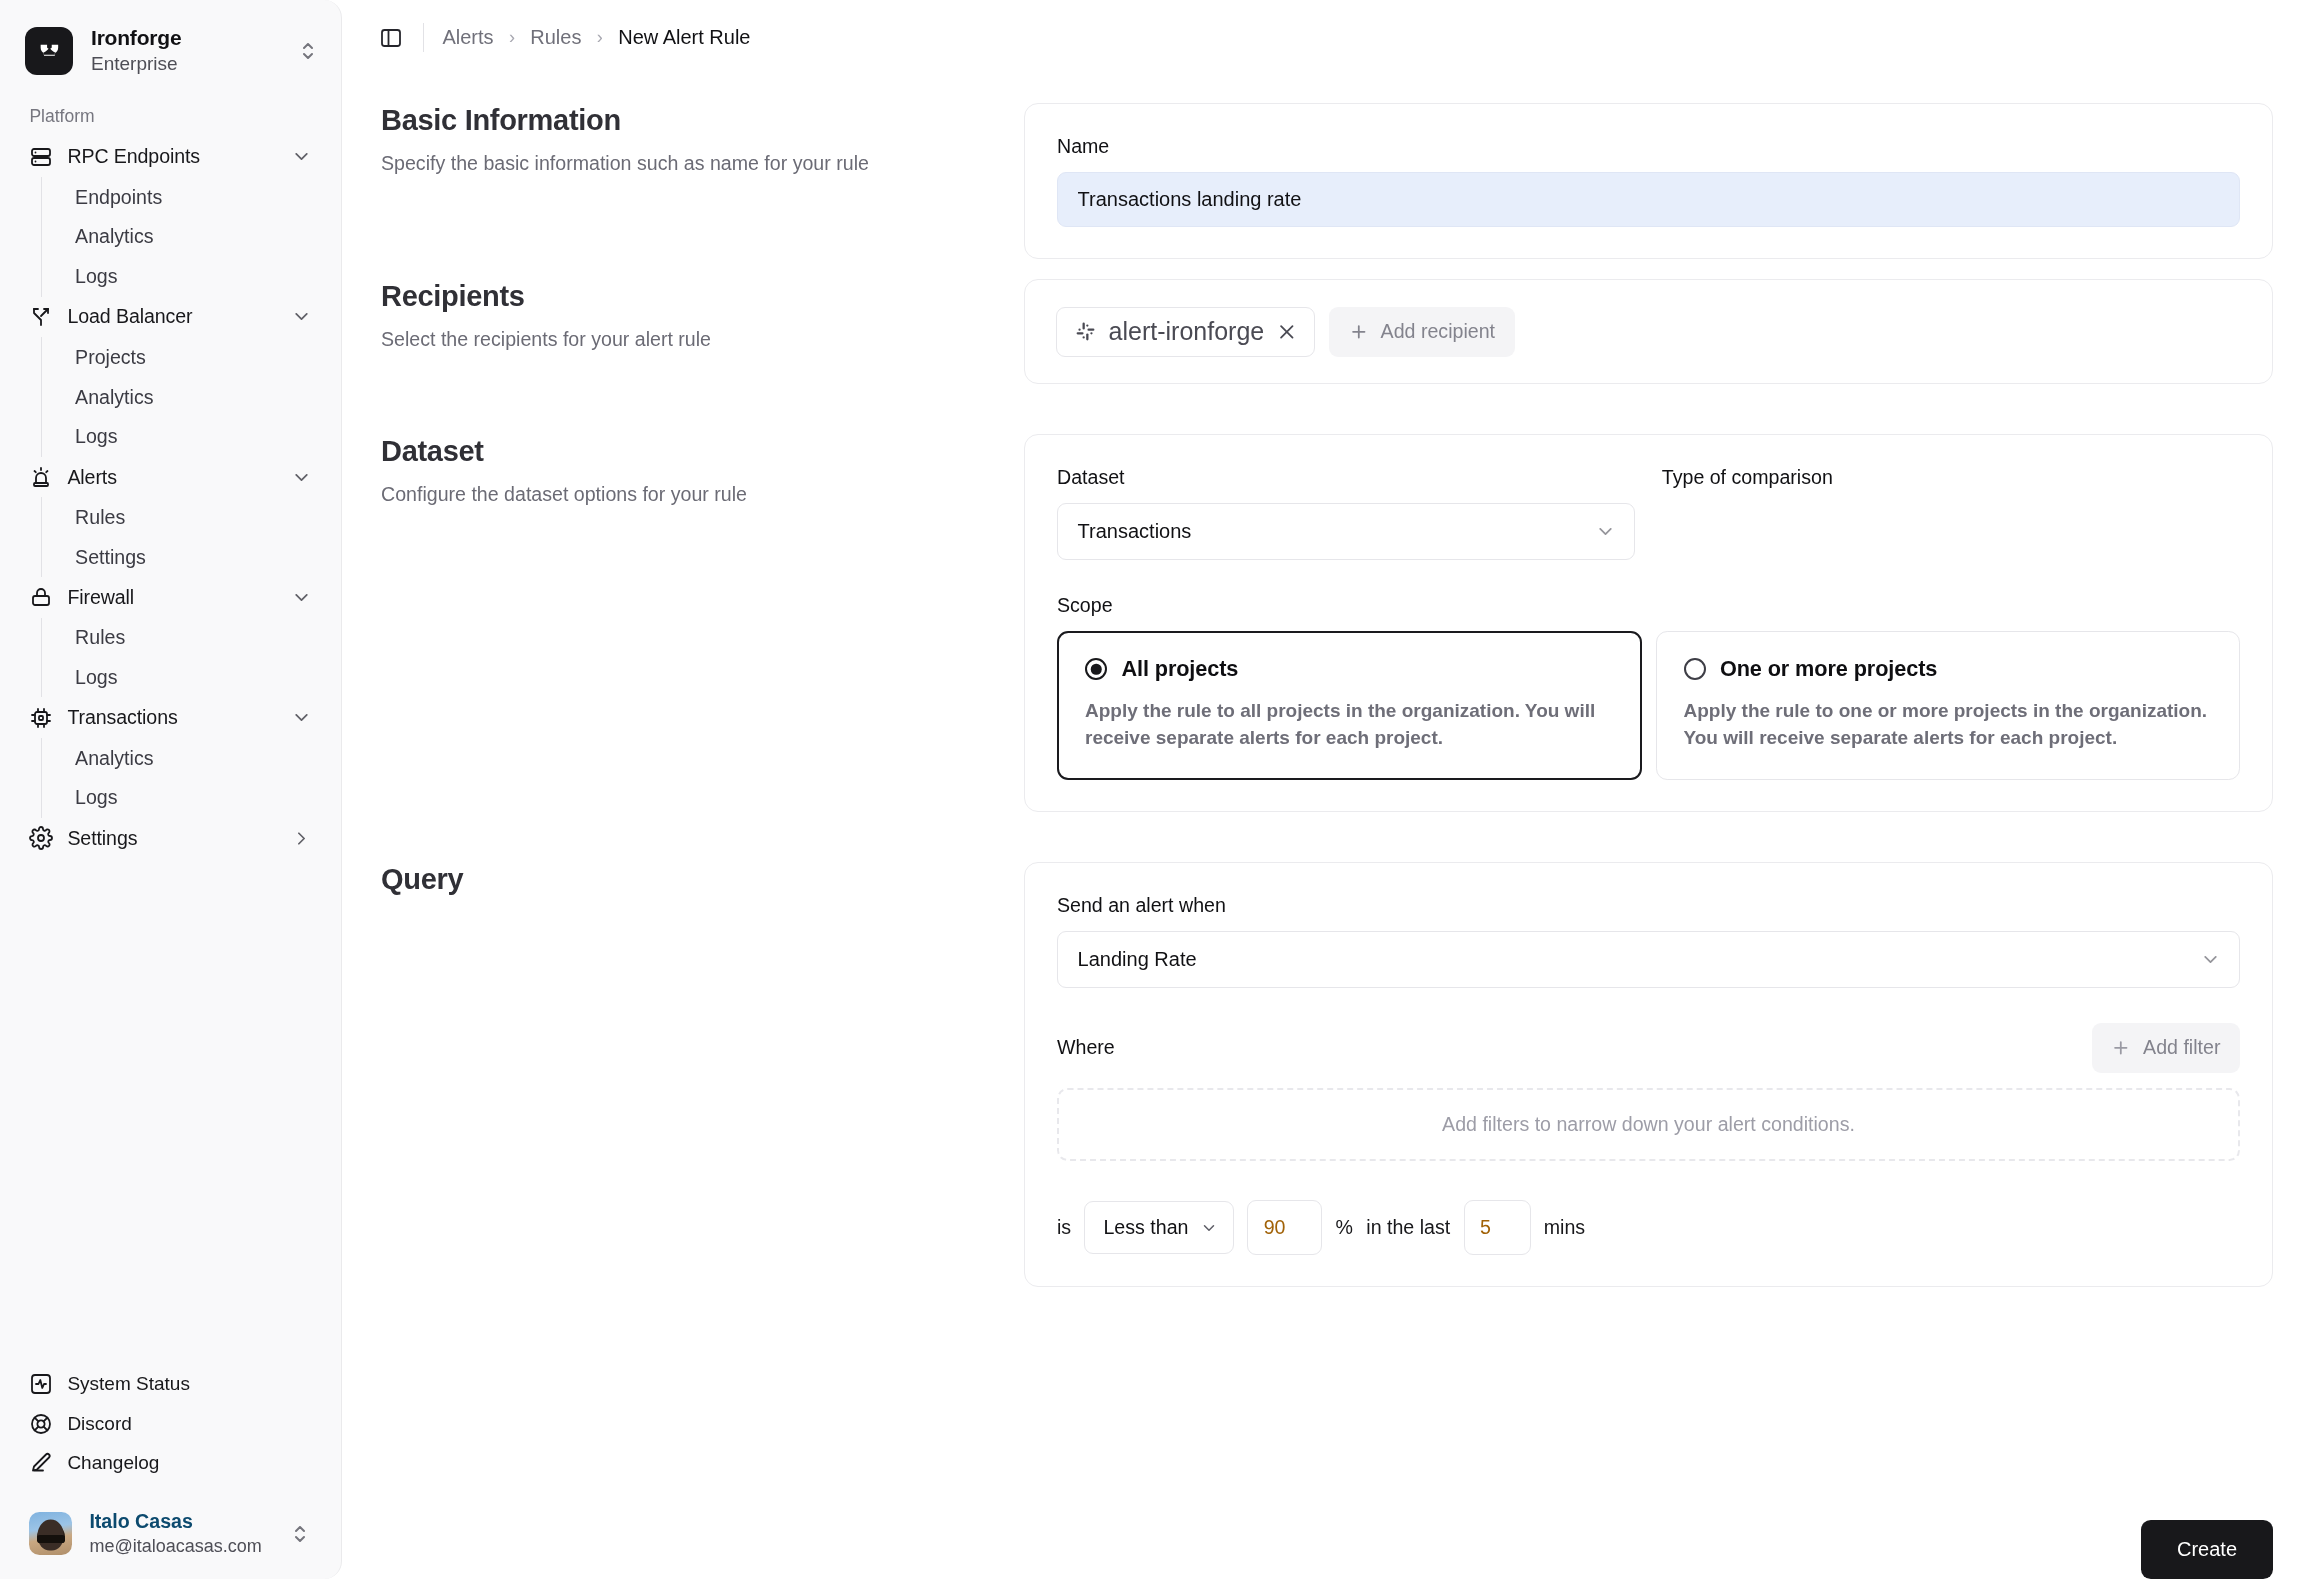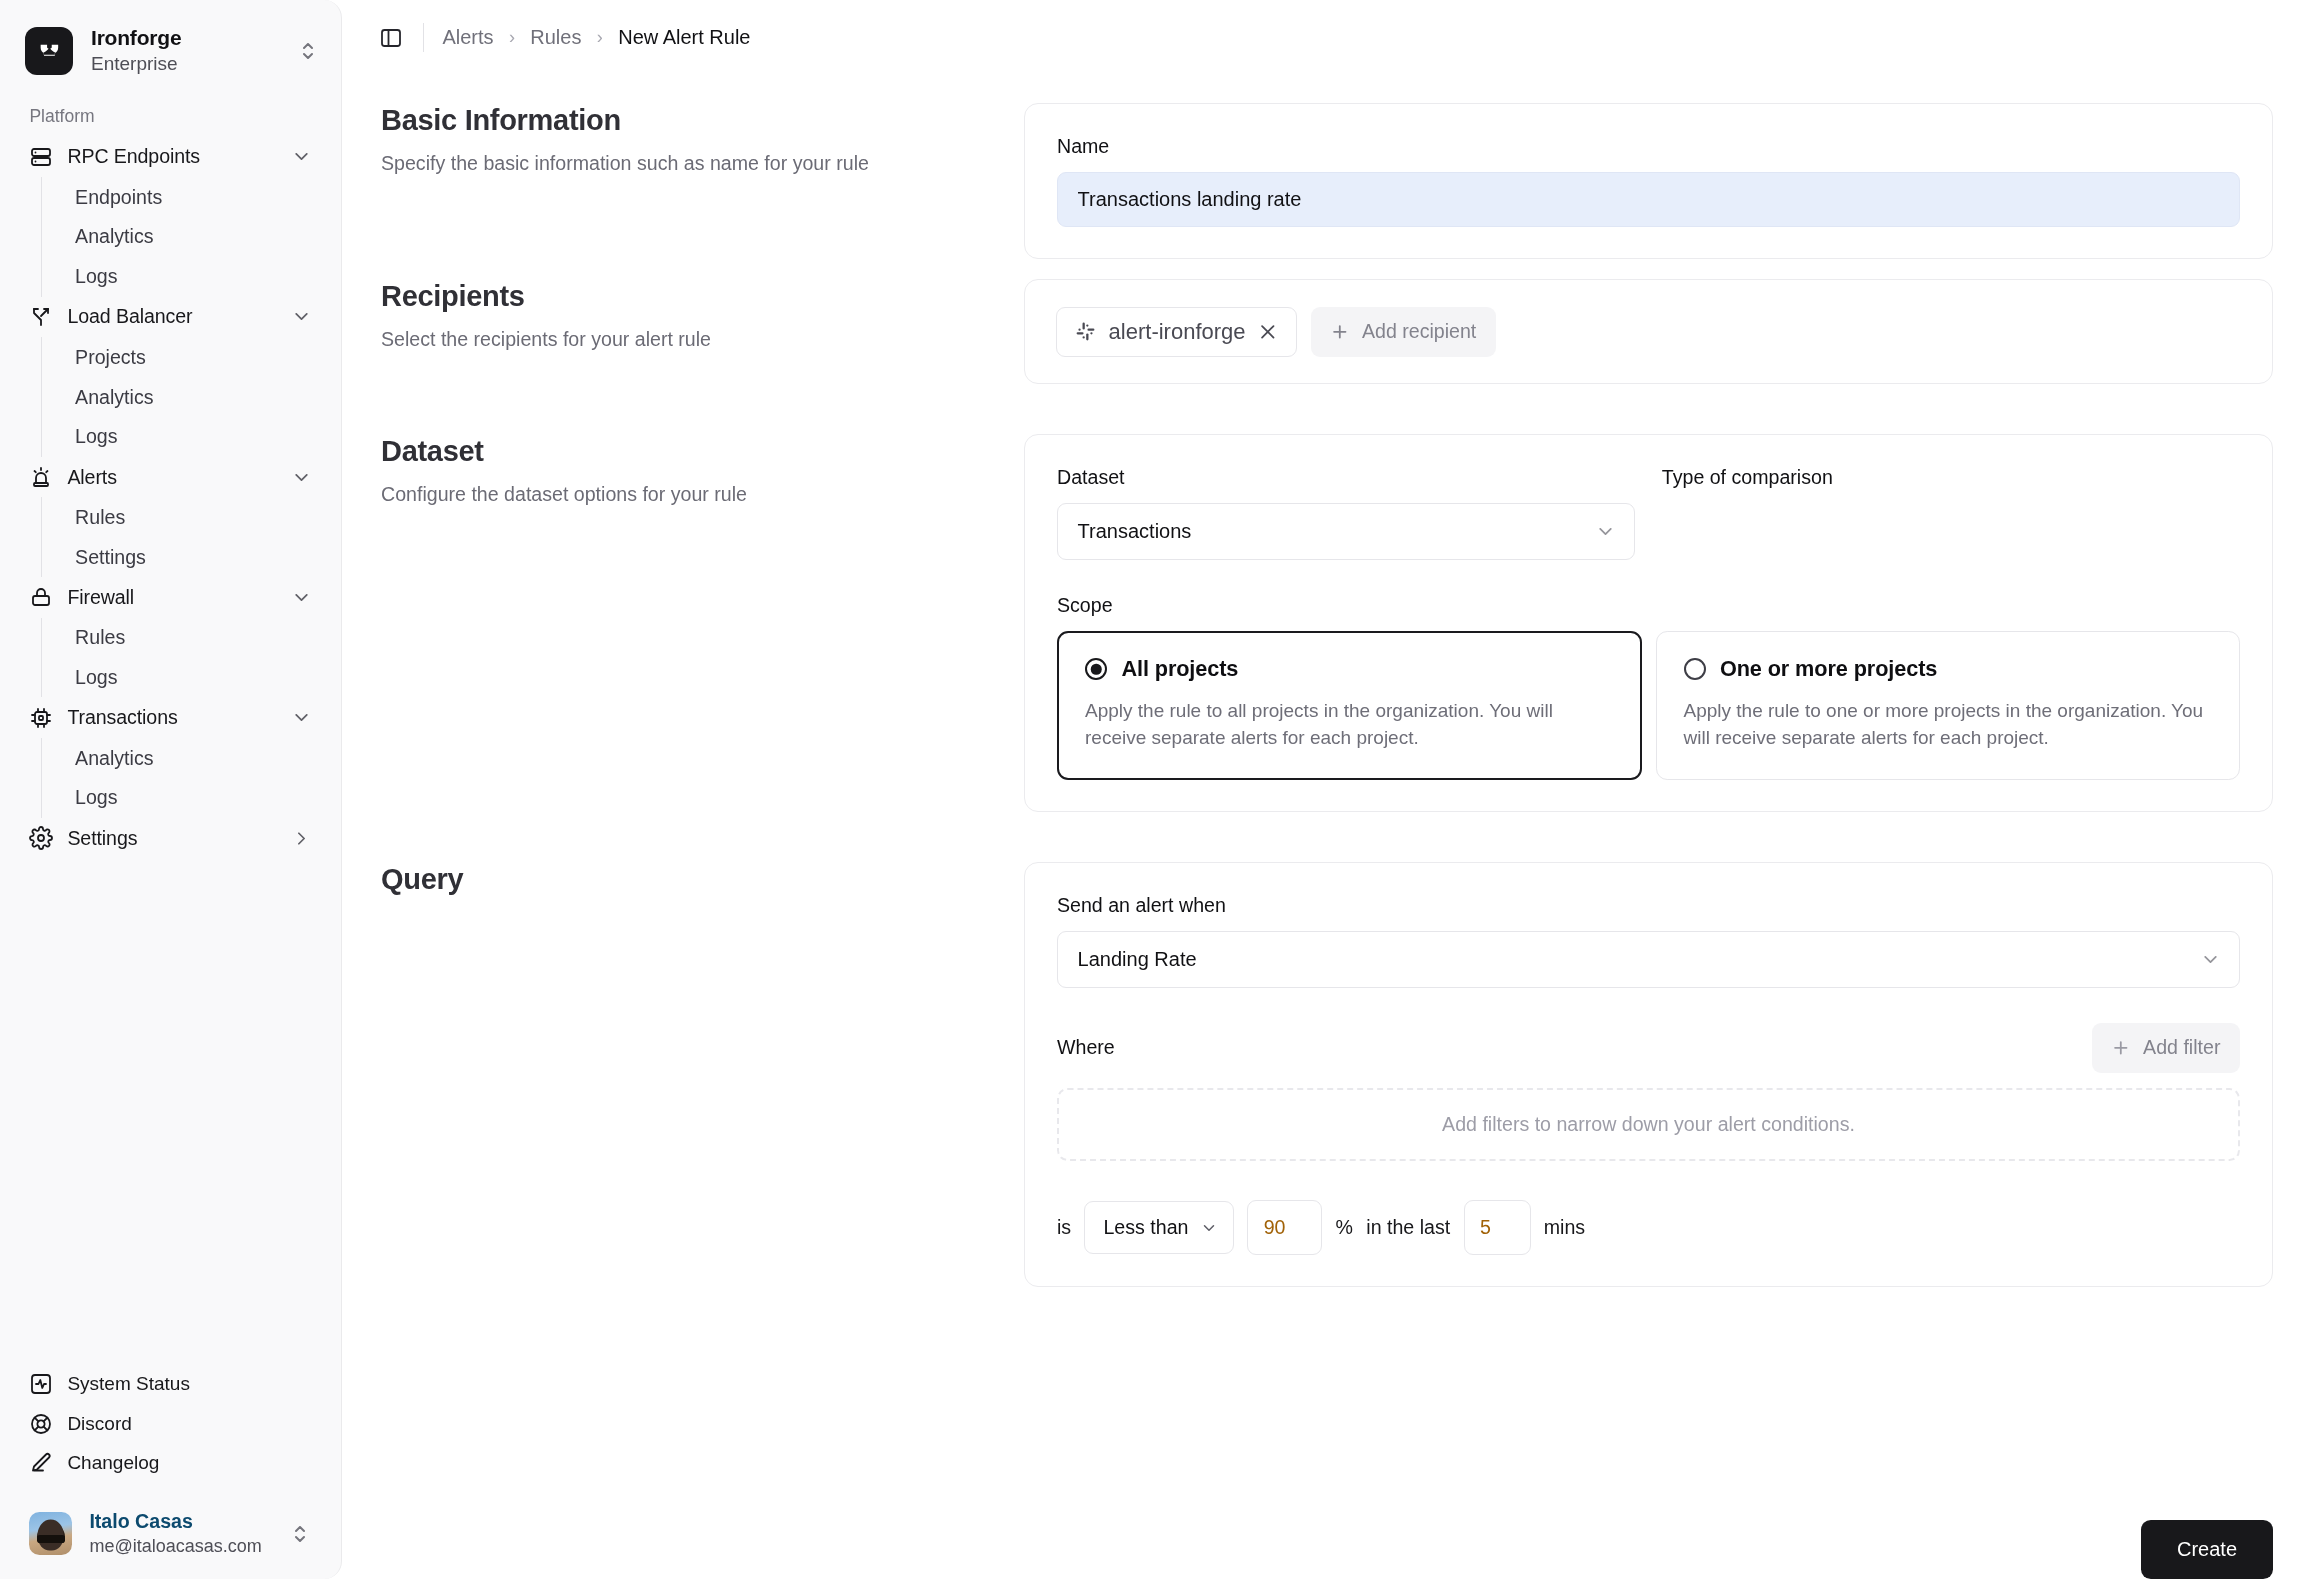--- a/index.html
+++ b/index.html
@@ -150,21 +150,21 @@
     padding: 0 19.6px;
   }
 
   .chips-row { display: flex; align-items: center; gap: 14px; flex-wrap: wrap; }
   .chip {
     display: flex; align-items: center; gap: 12.6px;
     height: 50px; padding: 0 18px;
     border: 1.4px solid #e6e6ea; border-radius: 9px;
     background: #fff; cursor: default;
   }
-  .chip-label { font-size: 22px; color: #4a4a53; }
+  .chip-label { font-size: 25px; color: #4a4a53; }
   .chip-x { width: 19.6px; height: 19.6px; cursor: pointer; flex: 0 0 19.6px; }
   .ghost-btn {
     display: flex; align-items: center; gap: 12px;
     height: 50px; padding: 0 19.6px;
     border: none; border-radius: 9px;
     background: #f4f4f6; cursor: pointer;
     font-family: "Liberation Sans", sans-serif;
   }
   .ghost-label { font-size: 19.6px; color: #83838d; }
   .plus-ico { width: 19.6px; height: 19.6px; flex: 0 0 19.6px; }
@@ -195,21 +195,21 @@
     border: 2.1px solid #18181b; border-radius: 50%;
     background: #fff; position: relative;
   }
   .radio.off { border-color: #3e3e46; }
   .radio .dot {
     position: absolute; left: 50%; top: 50%;
     transform: translate(-50%,-50%);
     width: 10.5px; height: 10.5px; border-radius: 50%; background: #18181b;
   }
   .scope-title { font-size: 21.7px; font-weight: bold; color: #0e0e11; letter-spacing: -0.1px; }
-  .scope-desc { font-size: 19px; color: #6e6e78; line-height: 1.45; margin-top: 14.7px; }
+  .scope-desc { font-size: 19px; color: #6e6e78; line-height: 1.45; margin-top: 14.7px; font-weight: bold; }
 
   .where-row {
     display: flex; align-items: center; justify-content: space-between;
     margin-top: 35px; margin-bottom: 15.4px;
   }
   .dashed-box {
     border: 2.1px dashed #e8e8ec; border-radius: 10.5px;
     height: 73px; display: flex; align-items: center; justify-content: center;
   }
   .dashed-text { font-size: 19.6px; color: #9d9da7; }

